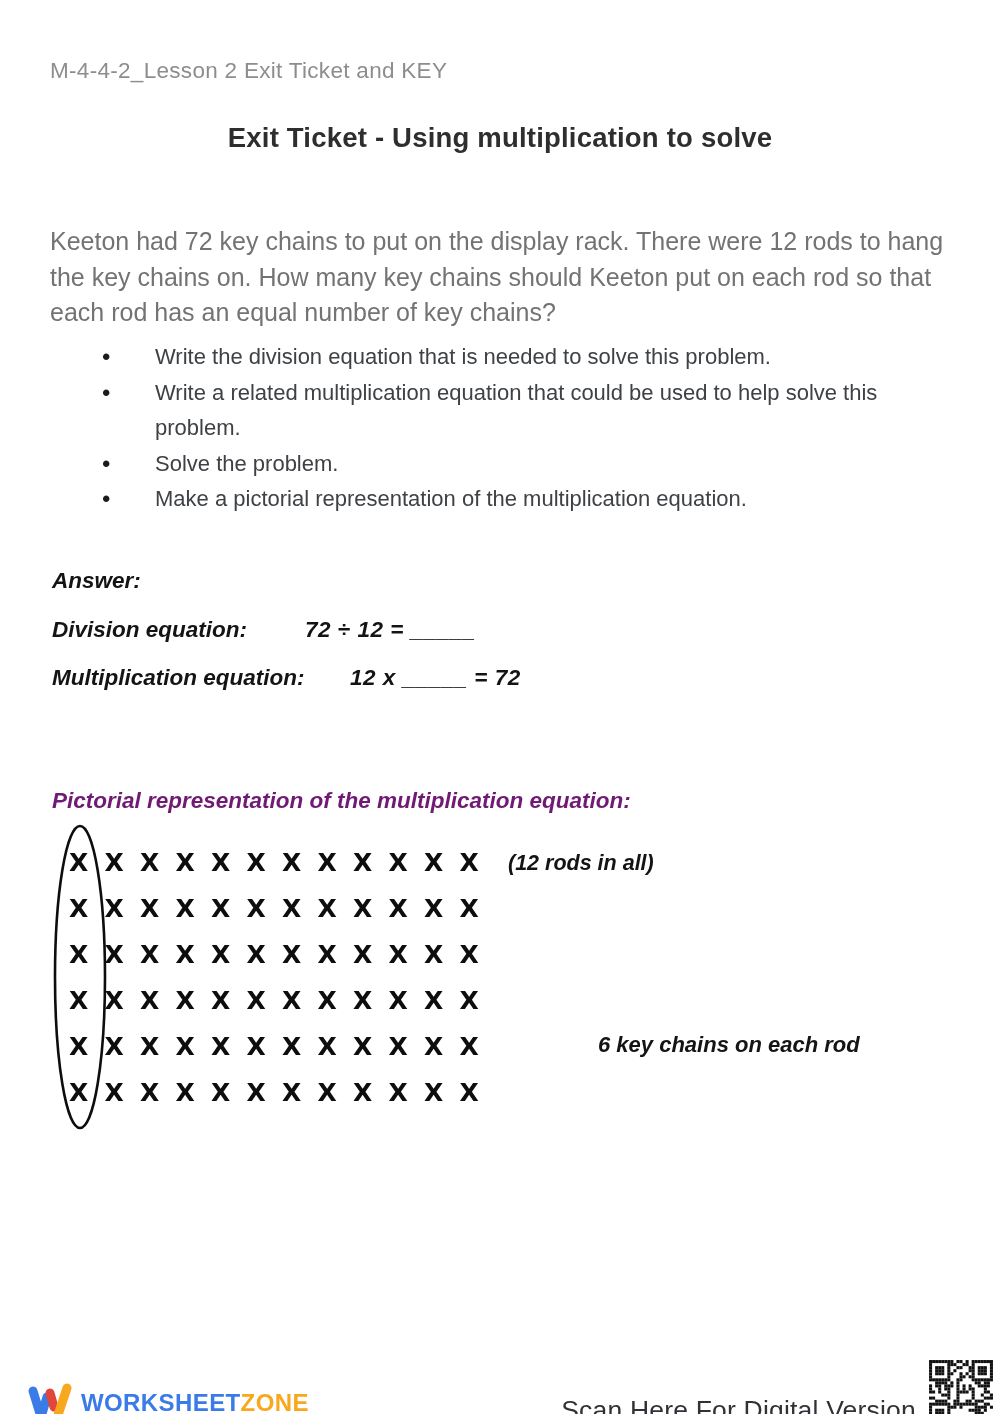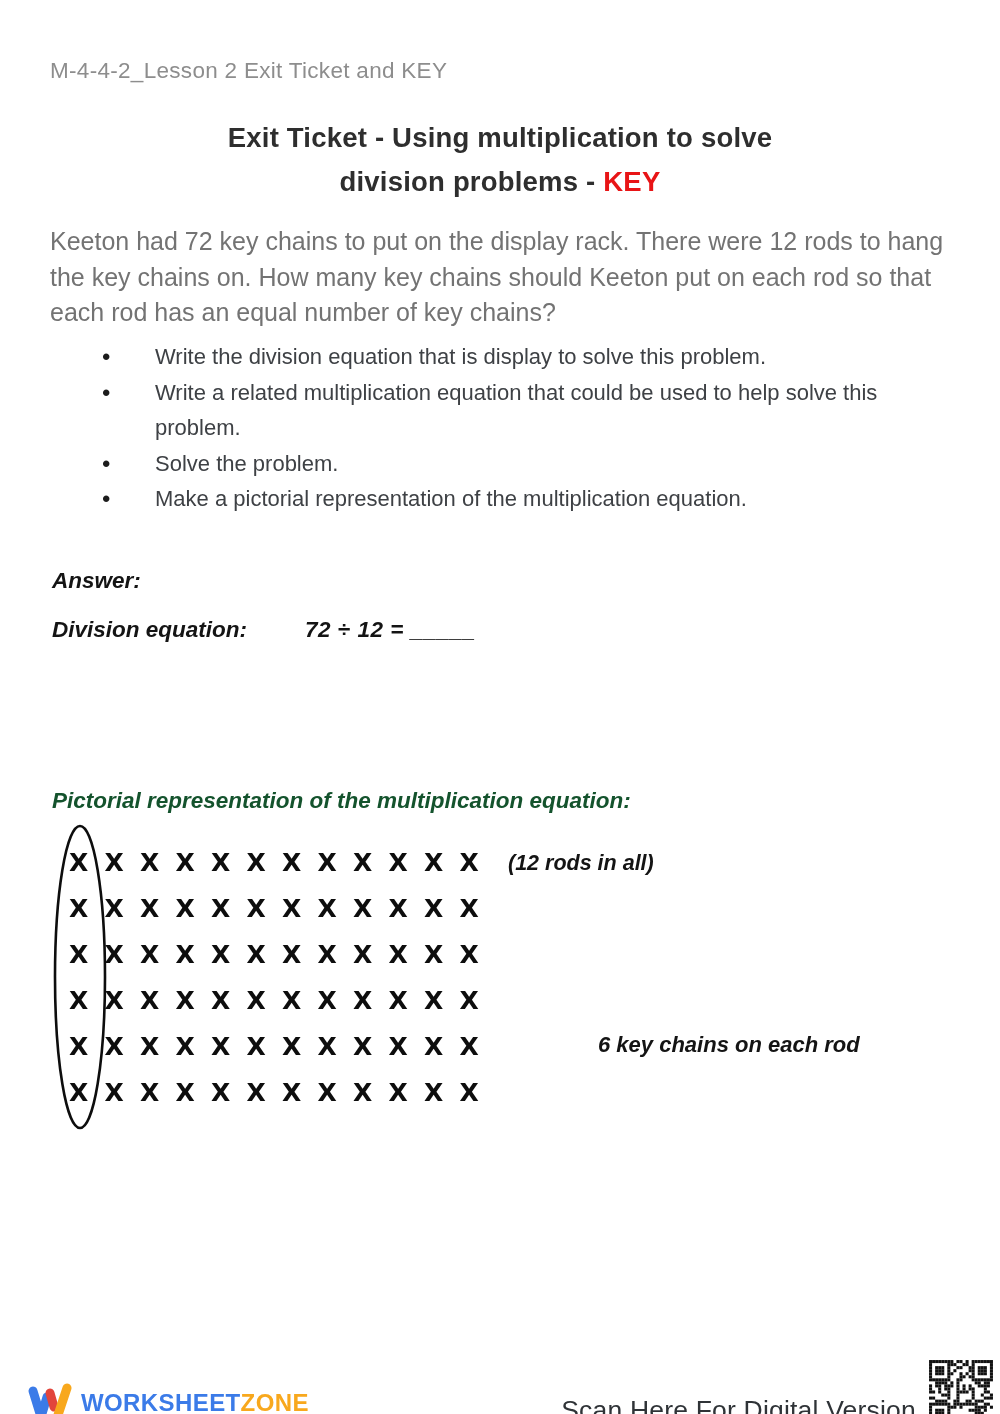--- a/index.html
+++ b/index.html
@@ -53,21 +53,21 @@
     position:absolute;
     font-size:22.5px; font-weight:700; font-style:italic; color:#141414;
     letter-spacing:0.5px;
   }
   #division-line { top:601px; }
   #division-line .eq { left:305px; }
   #multiplication-line { top:649px; }
   #multiplication-line .eq { left:350px; }
   .pictorial-heading {
     position:absolute; left:52px; top:772px;
-    font-size:22.5px; font-weight:700; font-style:italic; color:#14532d;
+    font-size:22.5px; font-weight:700; font-style:italic; color:#701a75;
   }
   .x-grid { position:absolute; left:61px; top:824px; }
   .x-row { display:flex; height:46px; }
   .x-cell {
     width:35.5px; text-align:center; line-height:46px;
     font-size:25px; font-weight:800; color:#0d0d0d;
     font-family:"DejaVu Sans", sans-serif;
   }
   .column-ellipse { position:absolute; left:50px; top:804px; pointer-events:none; }
   .rods-label {
@@ -91,39 +91,42 @@
 </style>
 </head>
 <body>
 
 <div class="page">
 
   <div class="doc-title">M-4-4-2_Lesson 2 Exit Ticket and KEY</div>
 
   <div class="title">
     <div>Exit Ticket - Using multiplication to solve</div>
-    <div><span>division problems - </span><span class="key" style="color: rgb(232, 20, 22);">KEY</span></div>
   </div>
 
   <div class="problem-text">Keeton had 72 key chains to put on the display rack. There were 12 rods to hang the key chains on. How many key chains should Keeton put on each rod so that each rod has an equal number of key chains?</div>
 
   <ul class="bullets">
-    <li>Write the division equation that is display to solve this problem.</li>
+    <li>Write the division equation that is needed to solve this problem.</li>
     <li>Write a related multiplication equation that could be used to help solve this problem.</li>
     <li>Solve the problem.</li>
     <li>Make a pictorial representation of the multiplication equation.</li>
   </ul>
 
   <div class="ans-heading">Answer:</div>
 
   <div class="eq-line" id="division-line">
     <span class="label">Division equation:</span>
     <span class="eq">72 ÷ 12 = _____</span>
   </div>
 
+  <div class="eq-line" id="multiplication-line">
+    <span class="label">Multiplication equation:</span>
+    <span class="eq">12 x _____ = 72</span>
+  </div>
 
   <div class="pictorial-heading">Pictorial representation of the multiplication equation:</div>
 
   <svg class="column-ellipse" width="60" height="314" viewBox="0 0 60 314">
     <ellipse cx="30" cy="157" rx="25" ry="151" fill="none" stroke="#0d0d0d" stroke-width="2.6"></ellipse>
   </svg>
 
   <div class="x-grid">
       <div class="x-row">
         <span class="x-cell">X</span>

